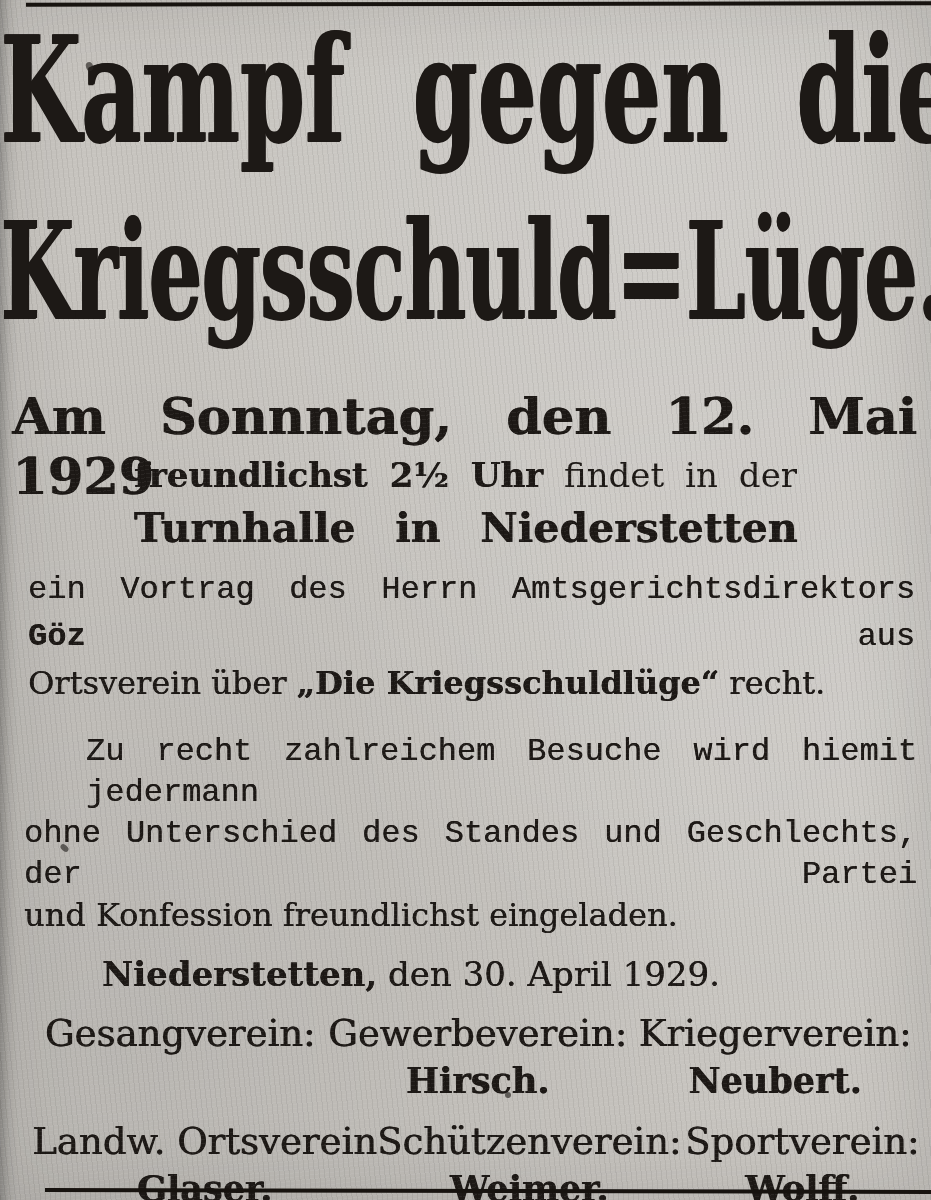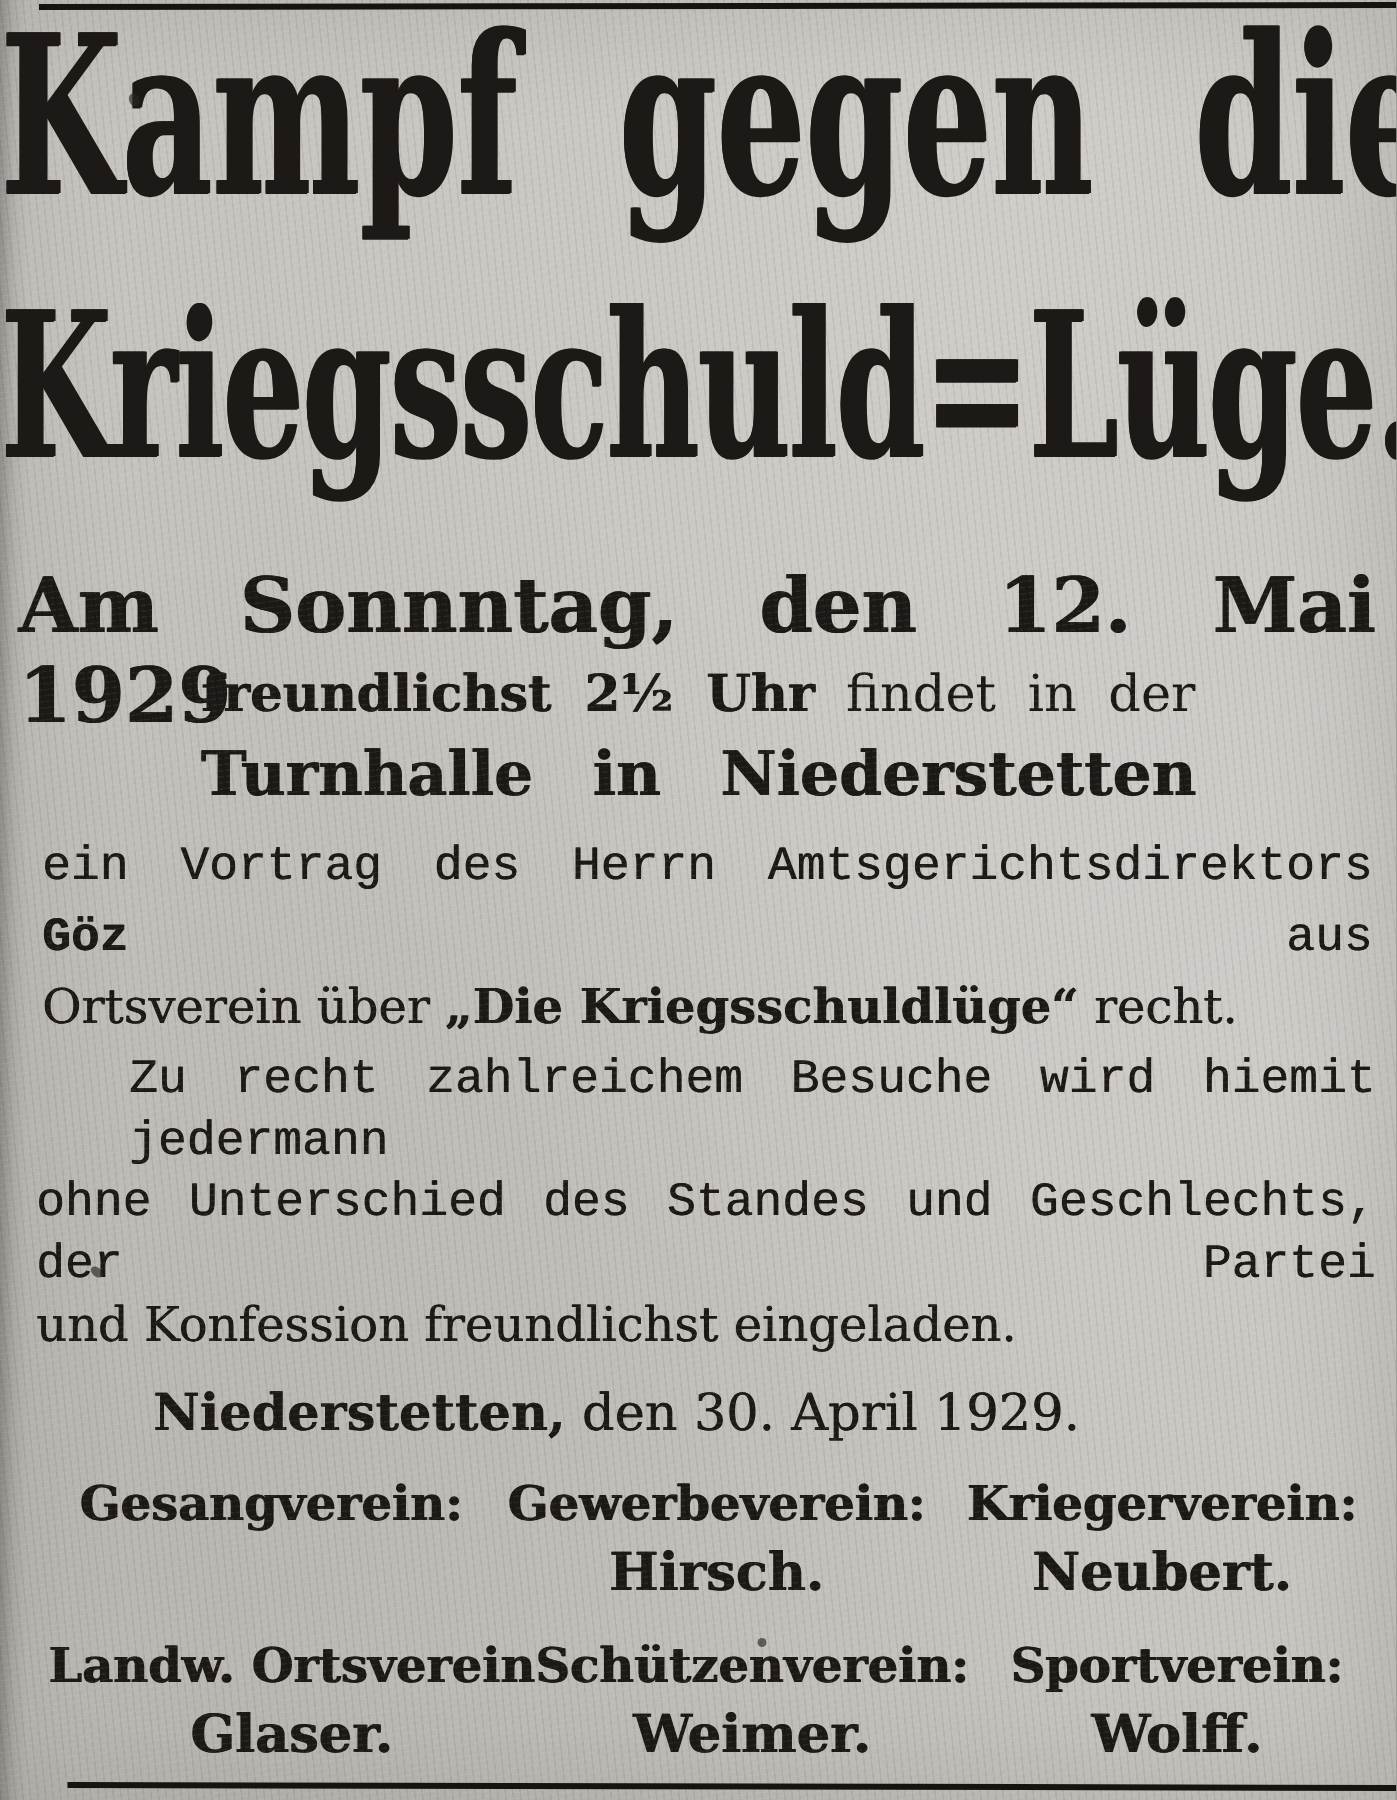--- a/index.html
+++ b/index.html
@@ -22,21 +22,21 @@
     position:absolute; inset:0; pointer-events:none; opacity:0.05;
     background:
       repeating-linear-gradient(84deg, #000 0 1px, transparent 1px 5px),
       repeating-linear-gradient(-7deg, #fff 0 1px, transparent 1px 4px);
   }
   .rule { position:absolute; background:#17130f; }
   .rule-top { top:2px; left:26px; right:0; height:4px; transform:rotate(-0.08deg); }
   .rule-bottom { bottom:7px; left:45px; right:0; height:4px; transform:rotate(0.12deg); }
 
   .hl-line { text-align:center; font-weight:bold; white-space:nowrap; }
-  .hl1 { height:188px; padding-top:4px; }
+  .hl1 { height:188px; padding-top:16px; }
   .hl2 { height:178px; }
   .stretch {
     display:inline-block; line-height:1;
     transform:scaleY(1.58); transform-origin:top center;
     text-shadow:1.2px 0 0 currentColor, 0 0.5px 0 currentColor;
     word-spacing:0.38em;
   }
   .hl1 .stretch { font-size:93px; }
   .hl2 .stretch { font-size:85px; letter-spacing:-1px; }
 
@@ -50,30 +50,30 @@
   .time-line .b { text-shadow:0.6px 0 0 currentColor; }
   .venue {
     text-align:center; font-weight:bold; font-size:41px; line-height:52px;
     margin-top:4px; word-spacing:0.62em; text-shadow:0.6px 0 0 currentColor;
   }
 
   .bodytext { font-size:32px; }
   .line { line-height:47px; margin:0 16px 0 28px; text-shadow:0.35px 0 0 currentColor; }
   .jl { text-align:justify; text-align-last:justify;font-family:Liberation Mono, monospace; }
   .invit .line { line-height:41px; margin-left:24px; margin-right:14px; }
-  .invit { margin-top:4px; }
+  .invit { margin-top:24px; }
   .indent { padding-left:62px; }
   .b { font-weight:bold; }
 
   .dateline { margin:16px 0 0 102px; font-size:34px; line-height:44px; text-shadow:0.35px 0 0 currentColor; }
 
   .sigs { margin-top:12px; padding:0 8px 0 32px; }
   .sig-row { display:grid; grid-template-columns:1fr 1fr 1fr; margin-top:14px; }
   .sig { text-align:center; }
-  .sig-org  { font-weight:bold; font-size:32px; line-height:48px; white-space:nowrap; text-shadow:0.7px 0 0 currentColor; }
+  .sig-org  { font-weight:normal; font-size:37px; line-height:48px; white-space:nowrap; text-shadow:0.7px 0 0 currentColor; }
   .sig-name { font-weight:bold; font-size:35px; line-height:46px; text-shadow:0.6px 0 0 currentColor; }
   .sig-row-center { display:block; text-align:center; margin-top:14px; }
 
   .speck { position:absolute; background:#2a2623; border-radius:50%; opacity:0.65; }
   .speck1 { left:505px; top:1092px; width:6px; height:6px; }
   .speck2 { left:60px;  top:845px; width:9px; height:6px; transform:rotate(40deg); }
   .speck3 { left:86px;  top:62px;  width:7px; height:9px; transform:rotate(-20deg); }
 </style>
 </head>
 <body>

